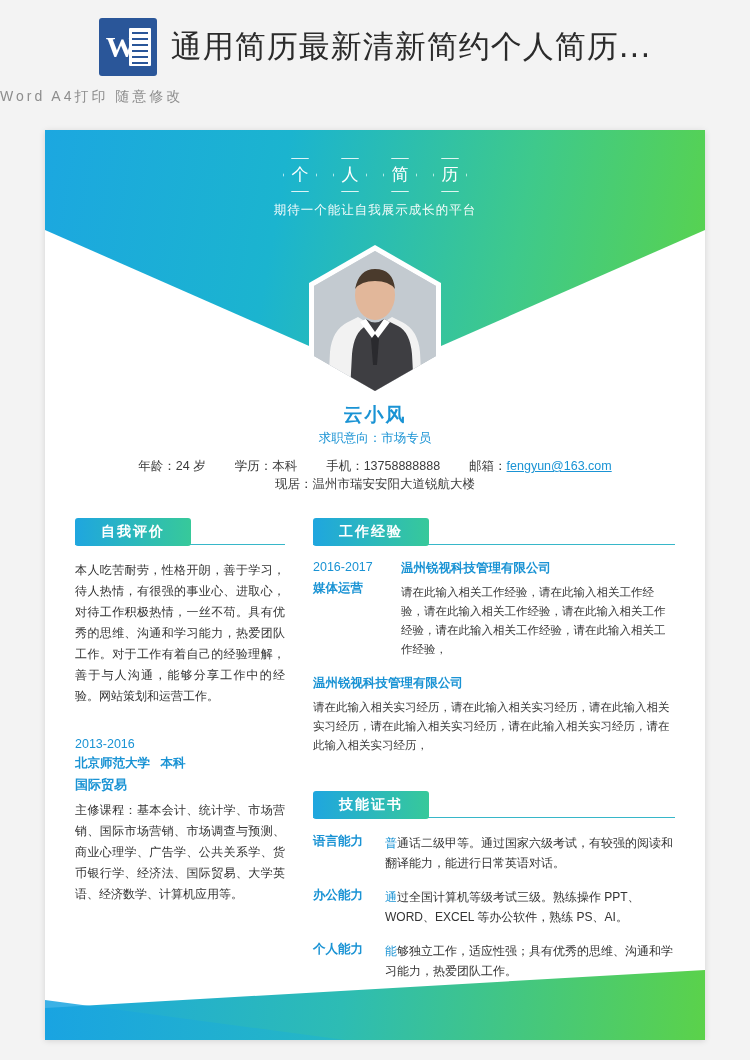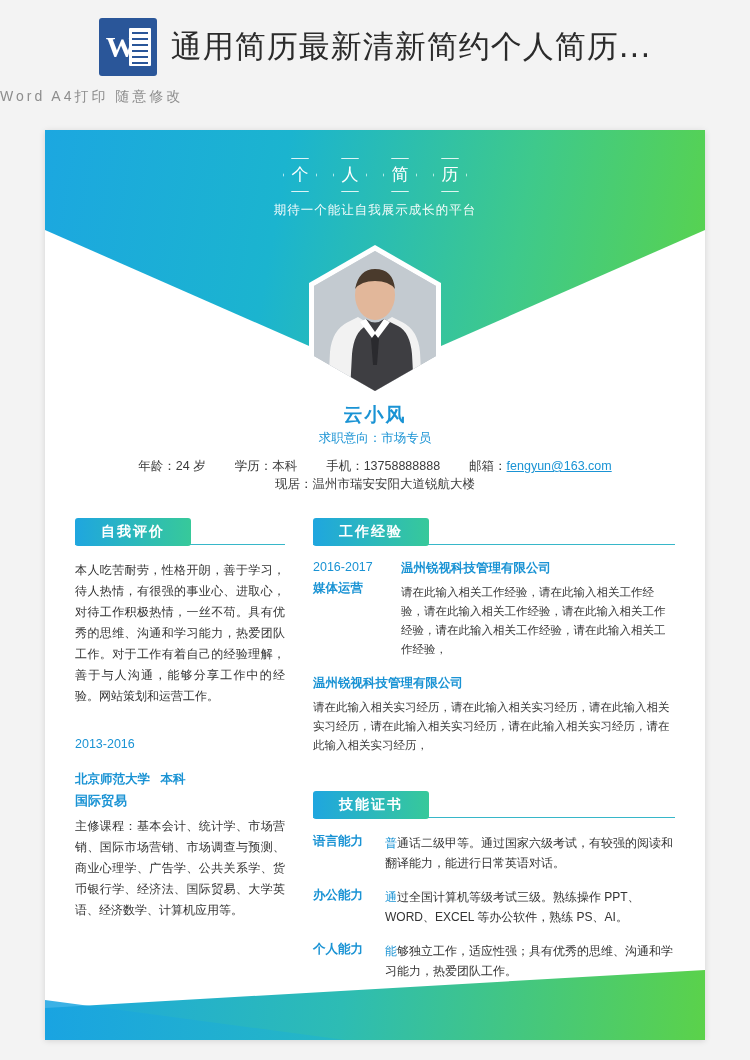--- a/index.html
+++ b/index.html
@@ -124,21 +124,21 @@
   
   .exp { display: flex; margin-bottom: 16px; }
   .exp-left { width: 88px; flex: none; }
   .exp-year { color: #1a93d4; font-size: 12.5px; margin-bottom: 6px; }
   .exp-role { color: #1a93d4; font-size: 12.5px; font-weight: bold; }
   .exp-right { flex: 1; }
   .exp-company { color: #1a93d4; font-size: 12.5px; font-weight: bold; margin-bottom: 6px; }
   .exp-desc { font-size: 11.5px; line-height: 19px; color: #3a3a3a; }
 
   
-  .edu-year { color: #1a93d4; font-size: 12.5px; margin-bottom: 20px; }
+  .edu-year { color: #1a93d4; font-size: 12.5px; margin-bottom: 4px; }
   .edu-school { color: #1a93d4; font-size: 12.5px; font-weight: bold; margin-bottom: 4px; }
   .edu-major { color: #1a93d4; font-size: 13px; font-weight: bold; margin-bottom: 6px; }
   .edu-courses { font-size: 12px; line-height: 21px; color: #333; text-align: justify; }
 
   
   .skill { display: flex; margin-bottom: 14px; }
   .skill-label { width: 72px; flex: none; color: #1a93d4; font-size: 12.5px; font-weight: bold; }
   .skill-text { flex: 1; font-size: 12px; line-height: 20px; color: #333; }
   .skill-text .hl { color: #1a93d4; }
 

